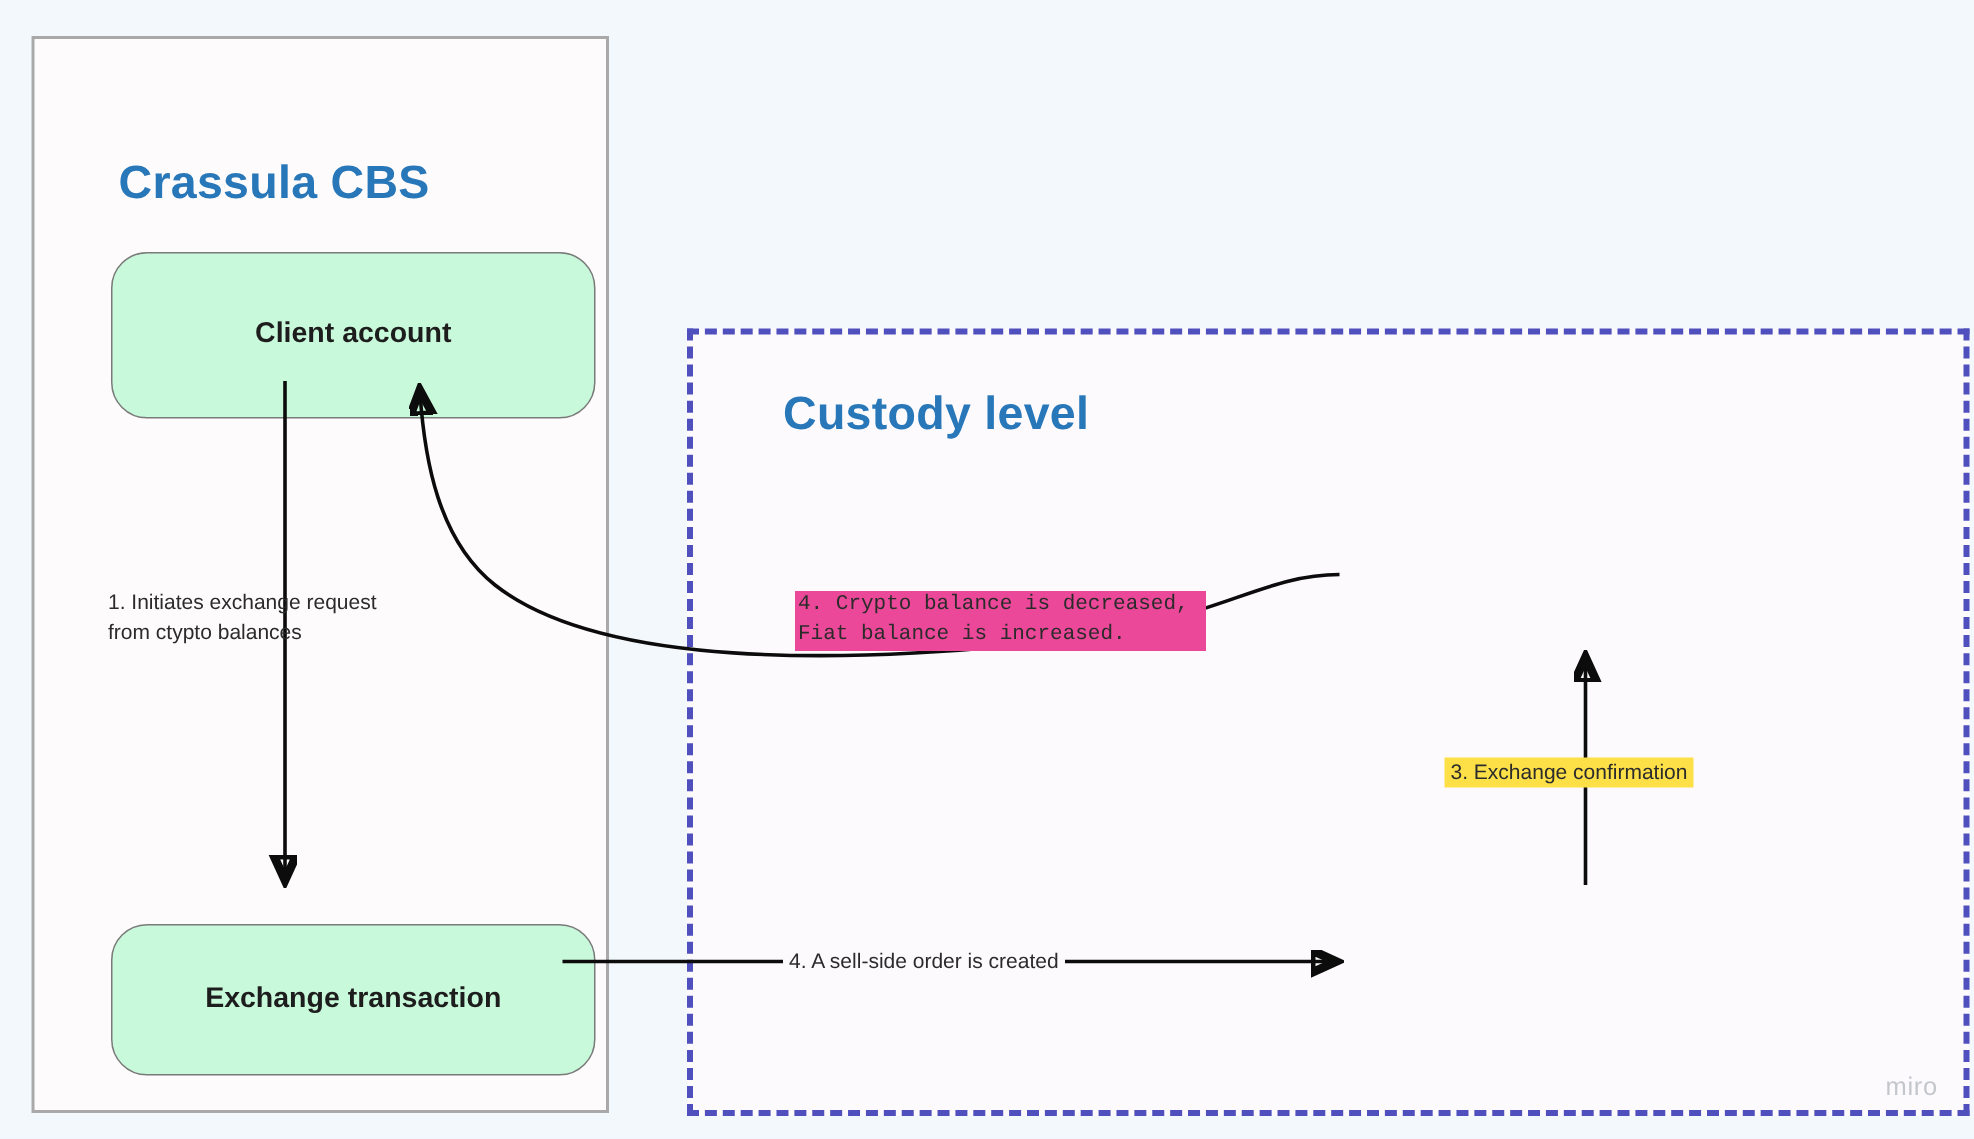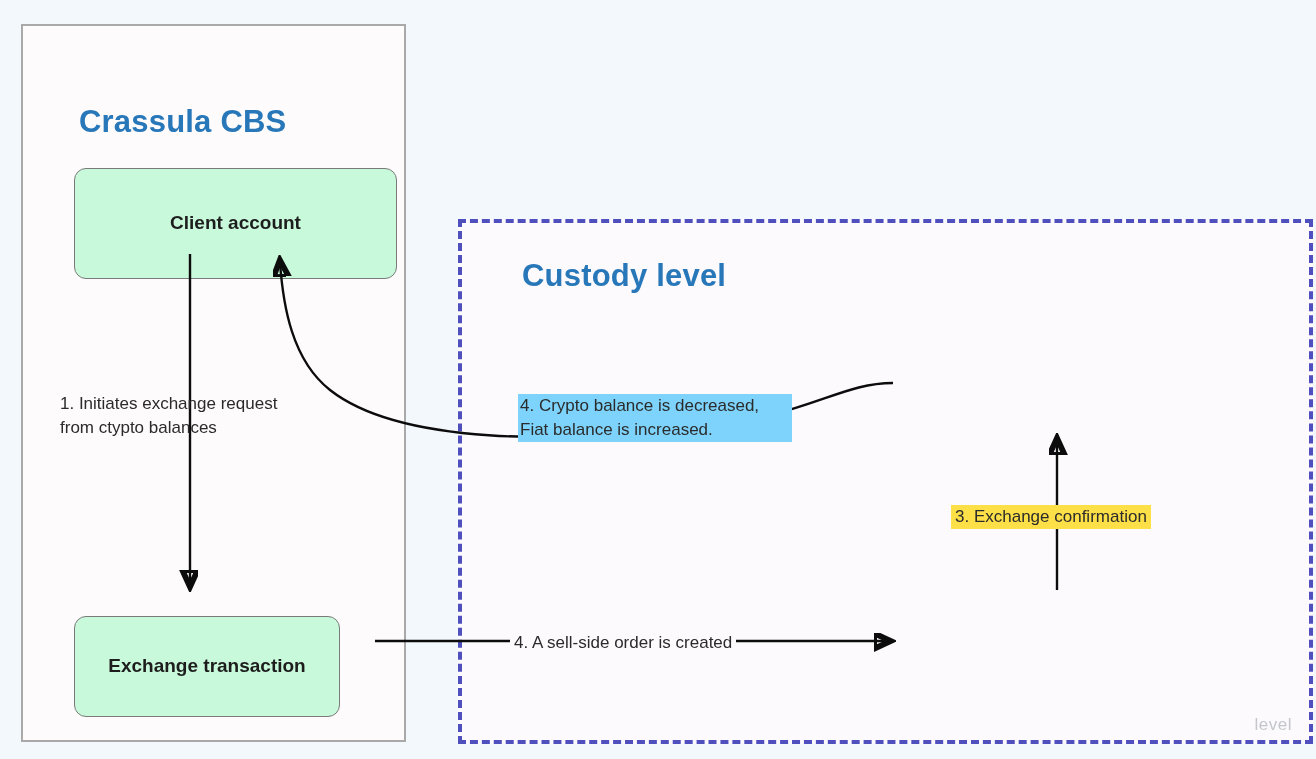--- a/index.html
+++ b/index.html
@@ -44,49 +44,50 @@
     letter-spacing: 0.2px;
     white-space: nowrap;
   }
   #crassula-title { left: 56px; top: 50px; margin-top: 28px; }
   #custody-title  { left: 60px; top: 35px; }
 
   
   .node {
     position: absolute;
     box-sizing: border-box;
-    border-radius: 12px;
+    border-radius: 24px;
     border: 1px solid #7a7a7a;
     display: flex;
     align-items: center;
     justify-content: center;
     text-align: center;
     font-size: 19px;
     font-weight: bold;
     color: #1d1d1d;
     line-height: 1.3;
     padding: 6px 12px;
   }
   .node.green { background: #c8f9da; }
 
   #node-client-account      { left: 51px;  top: 142px; width: 323px; height: 111px; }
-  #node-exchange-transaction{ left: 51px;  top: 590px; width: 266px; height: 101px; align-items: center; }
+  #node-exchange-transaction{ left: 51px;  top: 590px; width: 323px; height: 101px; align-items: center; }
 
   
   .edge-label {
     position: absolute;
-    font-size: 17px;
+    font-size: 14px;
     color: #2b2b2b;
     line-height: 1.42;
     white-space: pre-line;
+    margin-left: 12px;
   }
   #label-1 { left: 60px;  top: 392px; width: 260px; }
   #label-2 { left: 510px; top: 631px; background: #fdfafd; padding: 0 4px; }
   #label-3 { left: 951px; top: 505px; background: #fde047; padding: 0 4px; }
-  #label-4 { left: 518px; top: 394px; width: 270px; background: #7dd3fc; padding: 0 2px; }
+  #label-4 { left: 518px; top: 394px; width: 270px; background: #ec4899; padding: 0 2px; font-family: Liberation Mono, monospace; }
 
   
   #edges {
     position: absolute;
     left: 0; top: 0;
     width: 1316px;
     height: 759px;
     pointer-events: none;
   }
   #edges path, #edges line { stroke: #0c0c0c; stroke-width: 2.4; fill: none; }
@@ -142,14 +143,14 @@
   <div id="label-1" class="edge-label">1. Initiates exchange request
 from ctypto balances</div>
 
   <div id="label-2" class="edge-label">4. A sell-side order is created</div>
 
   <div id="label-3" class="edge-label">3. Exchange confirmation</div>
 
   <div id="label-4" class="edge-label">4. Crypto balance is decreased,
 Fiat balance is increased.</div>
 
-  <div id="miro-watermark">level</div>
+  <div id="miro-watermark">miro</div>
 </div>
 
 </body></html>

